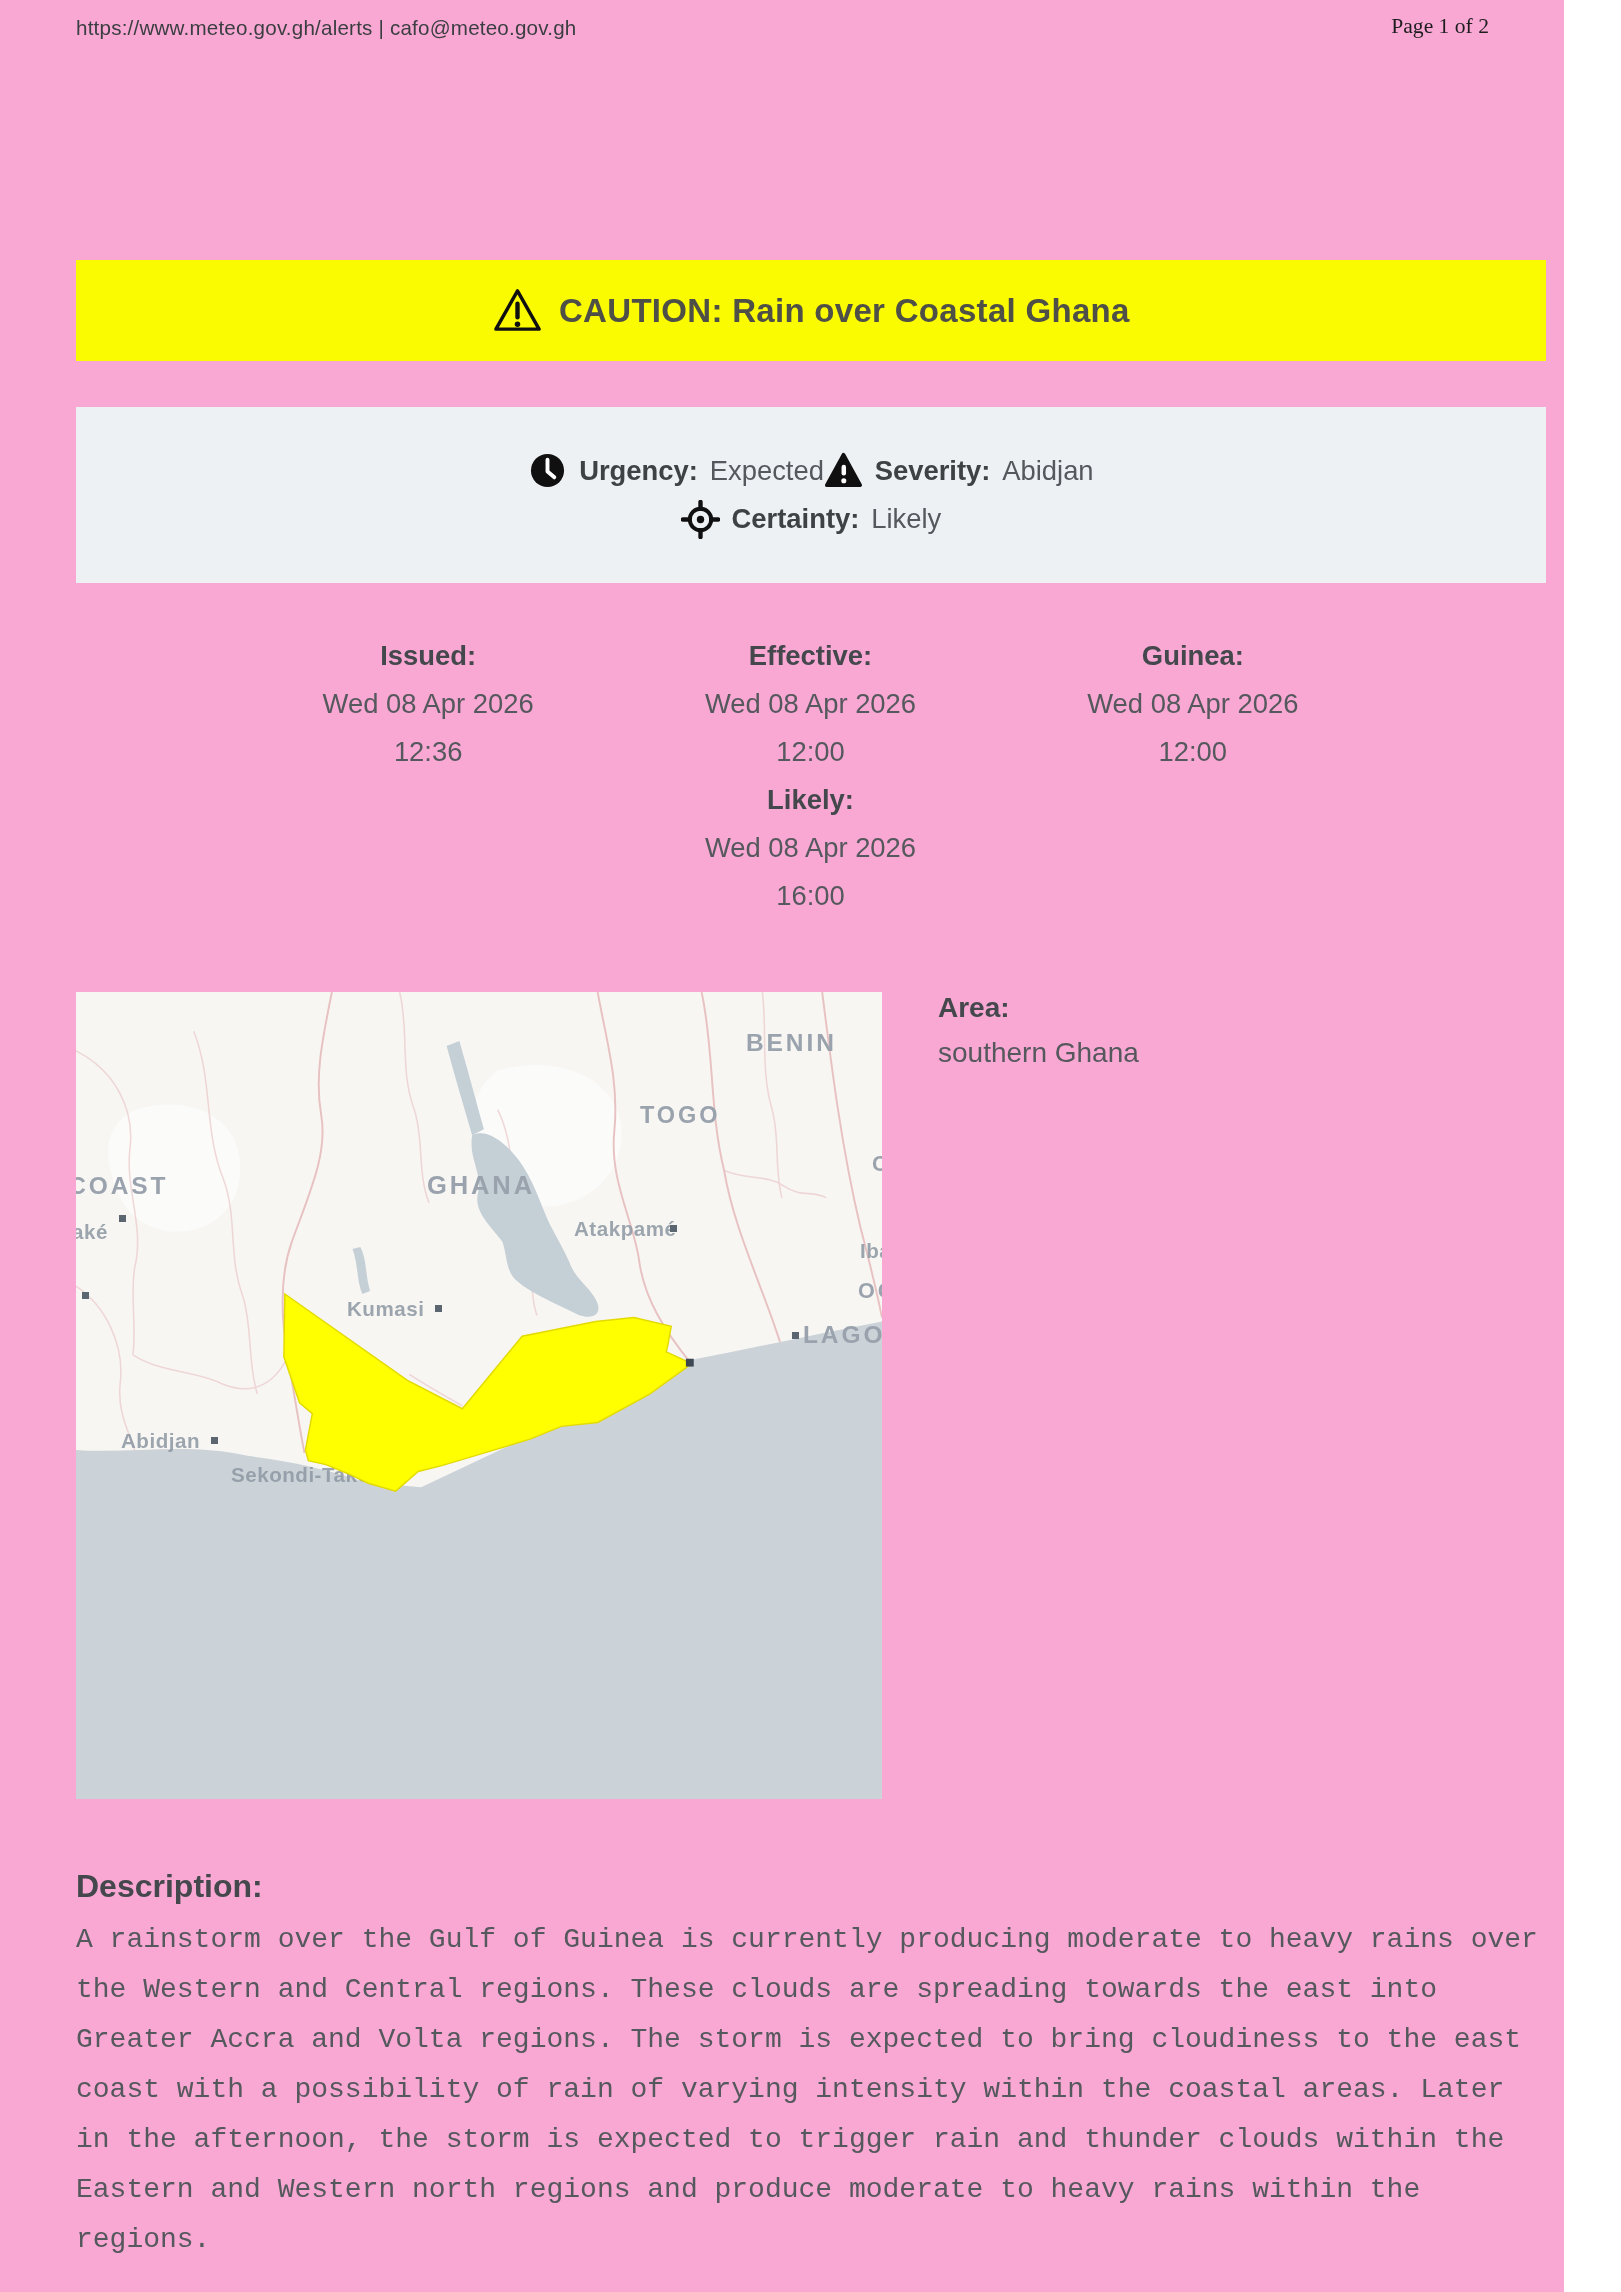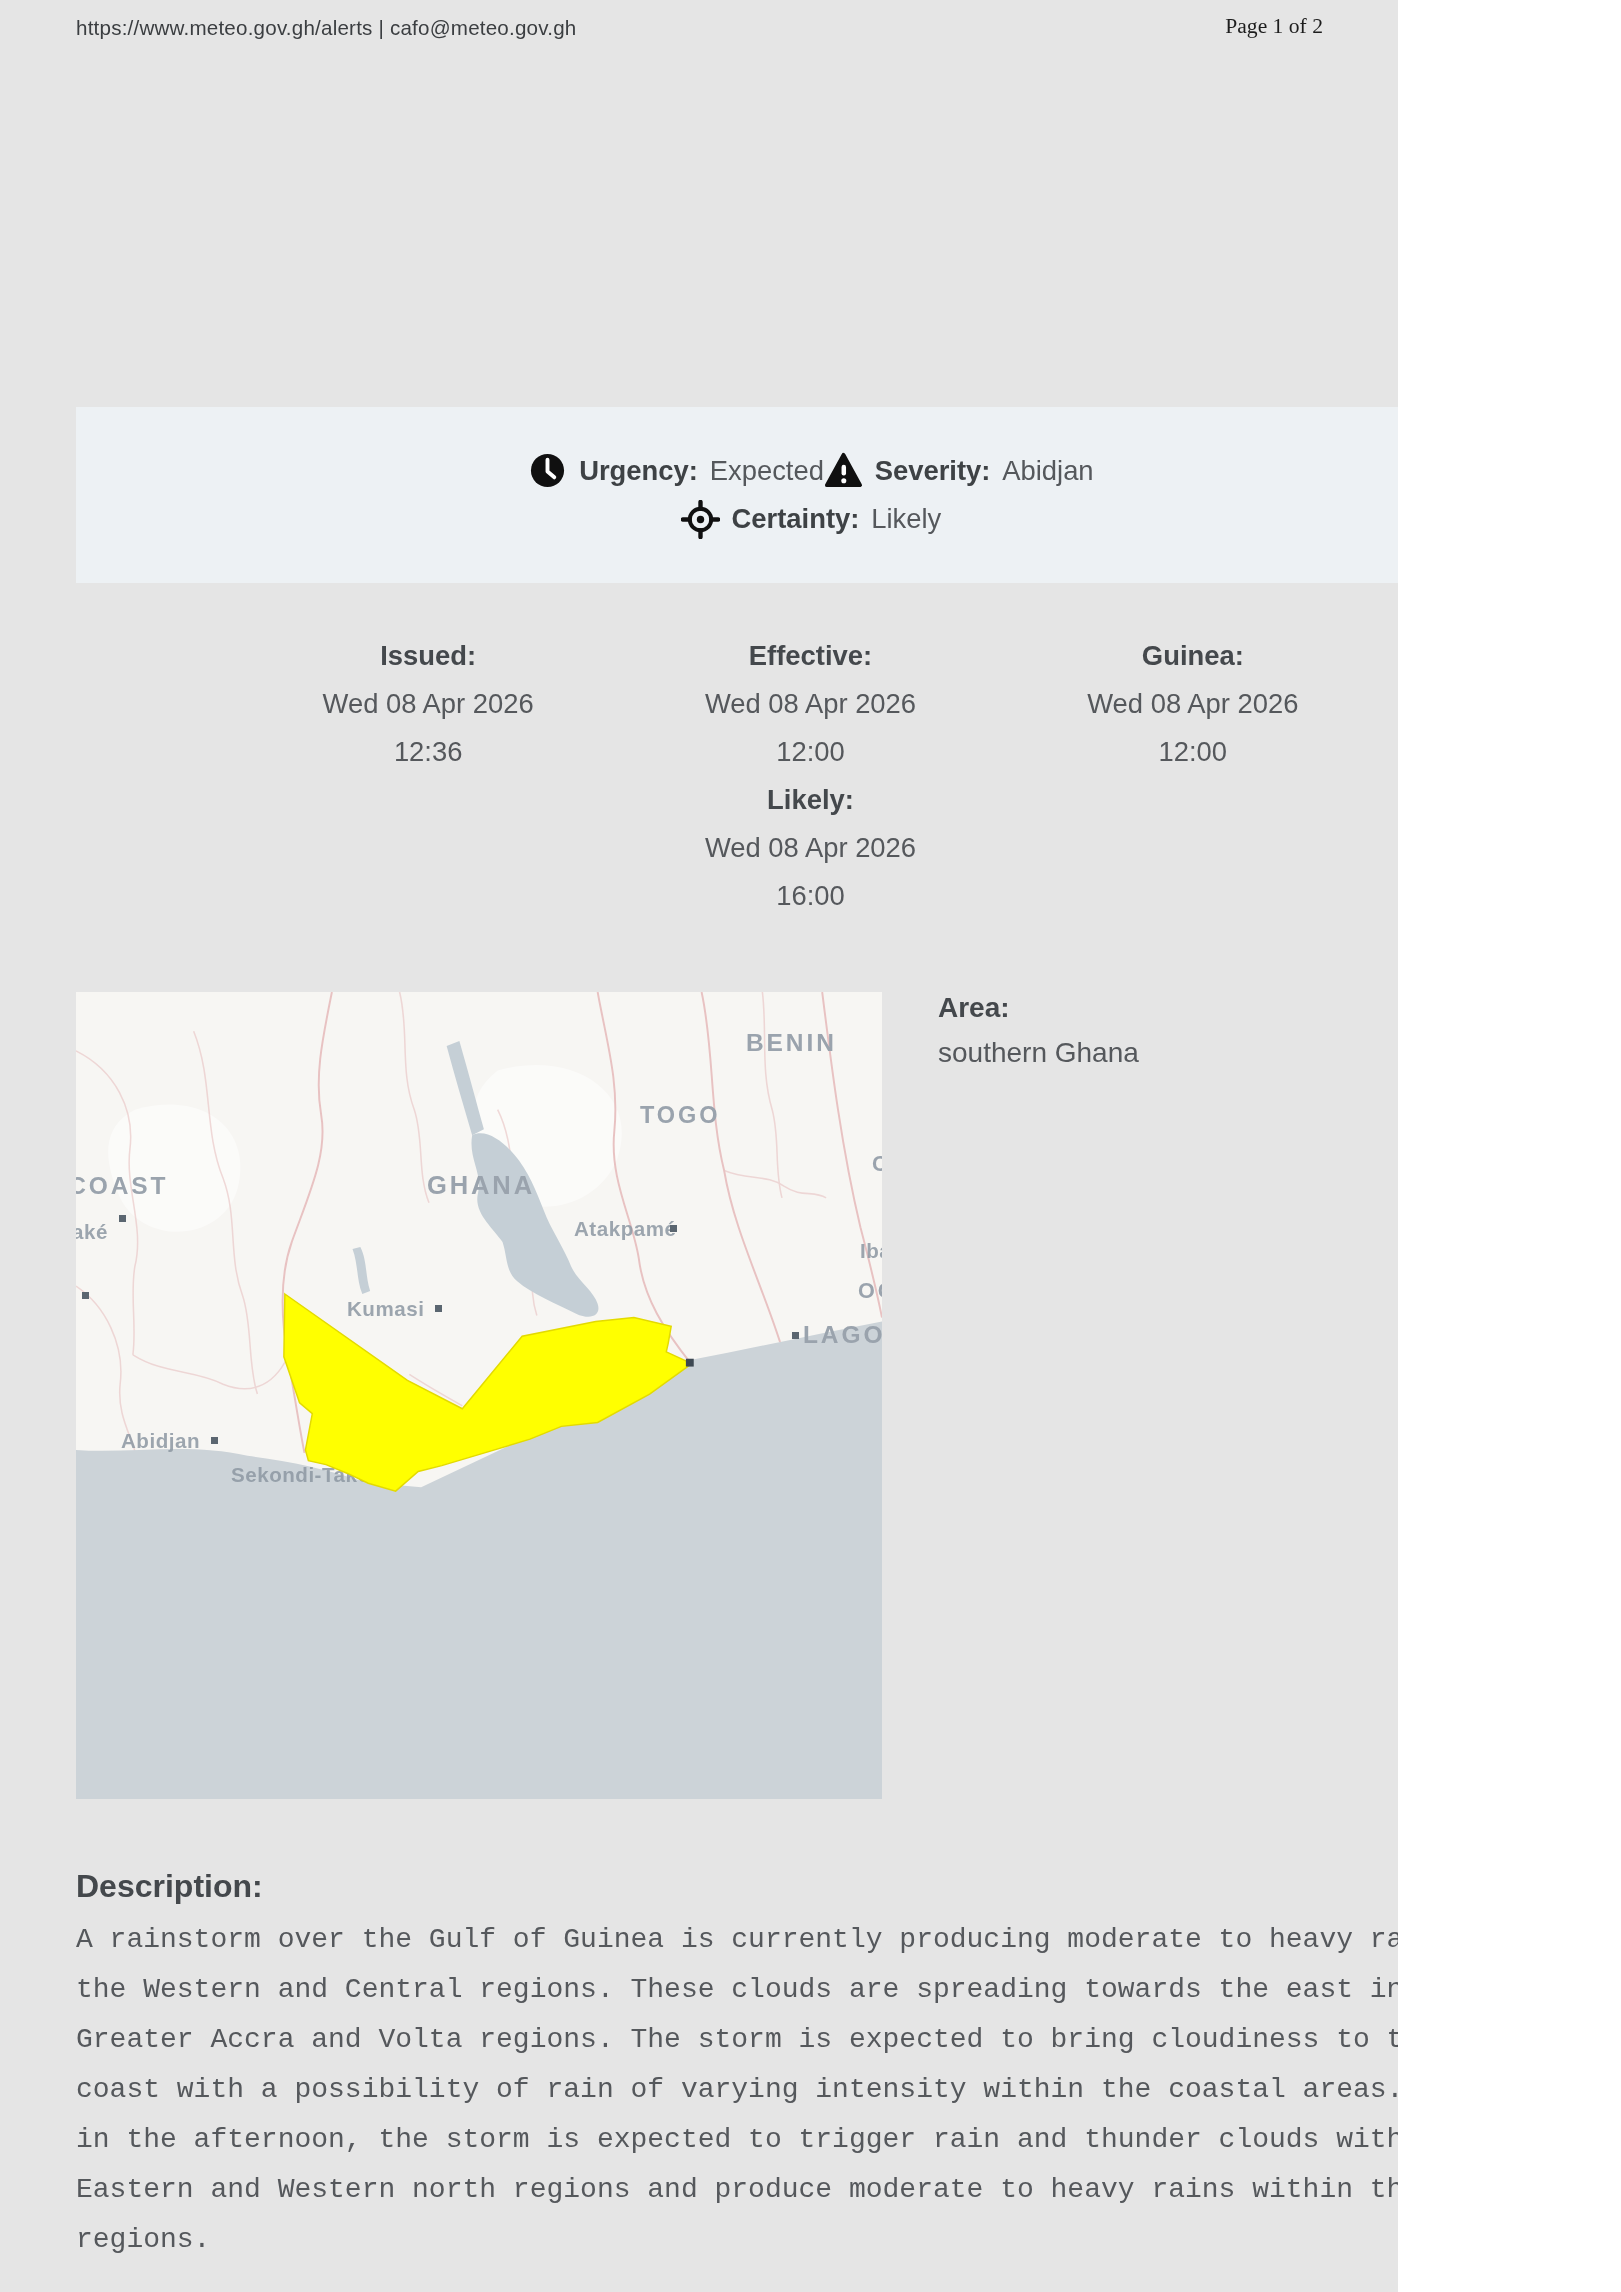--- a/index.html
+++ b/index.html
@@ -9,21 +9,21 @@
     --map-sea:#ccd3d8;
     --map-land:#f7f6f3;
     --map-border-pink:#e8c2c2;
     --map-label-gray:#9aa3ad;
     --heading-text:#45494d;
     --body-text:#54585c;
   }
   *{margin:0;padding:0;box-sizing:border-box;}
   html,body{background:#ffffff;}
   body{font-family:"Liberation Sans",sans-serif;color:var(--body-text);}
-  .page{position:relative;width:1398px;height:2293px;background:#e5e5e5;overflow:hidden;}
+  .page{position:relative;width:1564px;height:2293px;background:#f9a8d4;overflow:hidden;}
 
   
   .hdr-left{position:absolute;left:76px;top:15.7px;font-size:20.6px;color:#3b3e41;letter-spacing:0.2px;}
   .hdr-right{position:absolute;right:75px;top:13.7px;font-size:21.6px;color:#1d1d1d;font-family:"Liberation Serif",serif;}
 
   
   .banner{position:absolute;left:76px;top:260px;width:1470px;height:101px;
     background:var(--alert-banner-yellow);display:flex;align-items:center;justify-content:center;gap:15.7px;}
   .banner-title{font-size:33px;font-weight:bold;color:#4e4f46;letter-spacing:0.3px;}
   .banner-icon{width:51px;height:51px;flex:0 0 auto;}
@@ -68,20 +68,28 @@
   .desc-text{font-size:28px;color:#55585c;line-height:50px;font-family:Liberation Mono, monospace;}
 </style>
 </head>
 <body>
 
 <div class="page">
 
   <div class="hdr-left">https://www.meteo.gov.gh/alerts  | cafo@meteo.gov.gh</div>
   <div class="hdr-right">Page 1 of 2</div>
 
+  <div class="banner">
+    <svg class="banner-icon" viewBox="0 0 52 52">
+      <path d="M26,6 L48,45 L4,45 Z" fill="none" stroke="#101010" stroke-width="3.5" stroke-linejoin="round"></path>
+      <line x1="26" y1="19" x2="26" y2="33" stroke="#101010" stroke-width="4.5" stroke-linecap="round"></line>
+      <circle cx="26" cy="40" r="2.8" fill="#101010"></circle>
+    </svg>
+    <div class="banner-title">CAUTION: Rain over Coastal Ghana</div>
+  </div>
 
   <div class="statusbar">
     <div class="status-row">
       <div class="badge">
         <svg viewBox="0 0 40 40">
           <circle cx="20" cy="20" r="17" fill="#101010"></circle>
           <path d="M20,9 L20,21 L27,27" fill="none" stroke="#ffffff" stroke-width="4" stroke-linecap="round" stroke-linejoin="round"></path>
         </svg>
         <span class="badge-label">Urgency:</span>
         <span class="badge-value">Expected</span>

